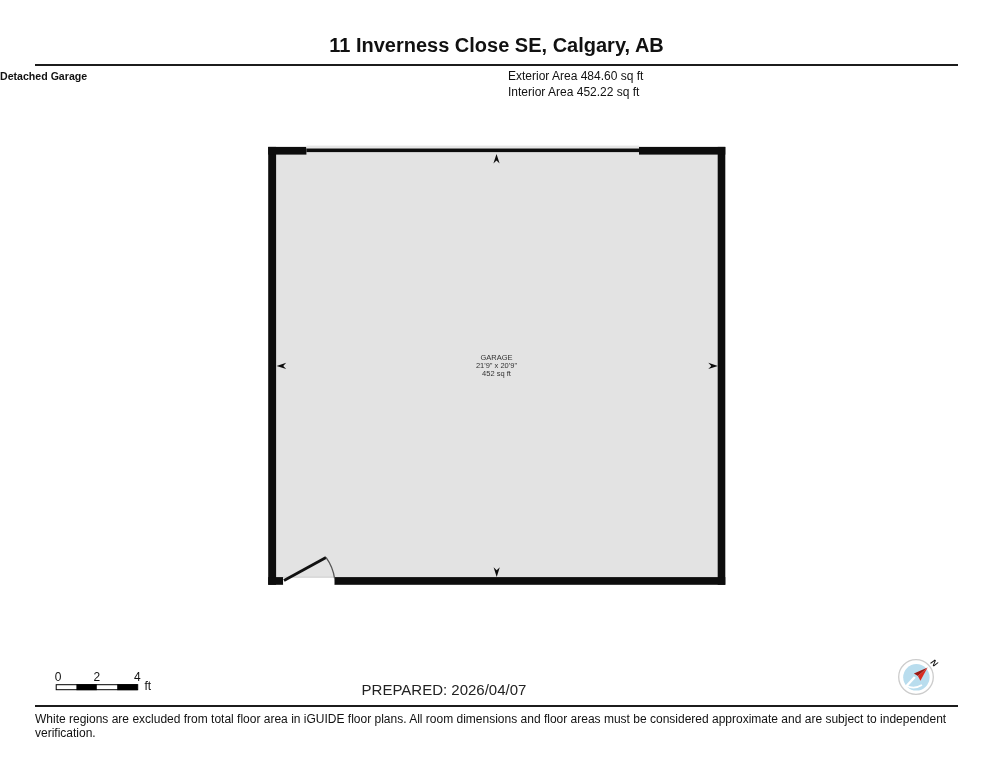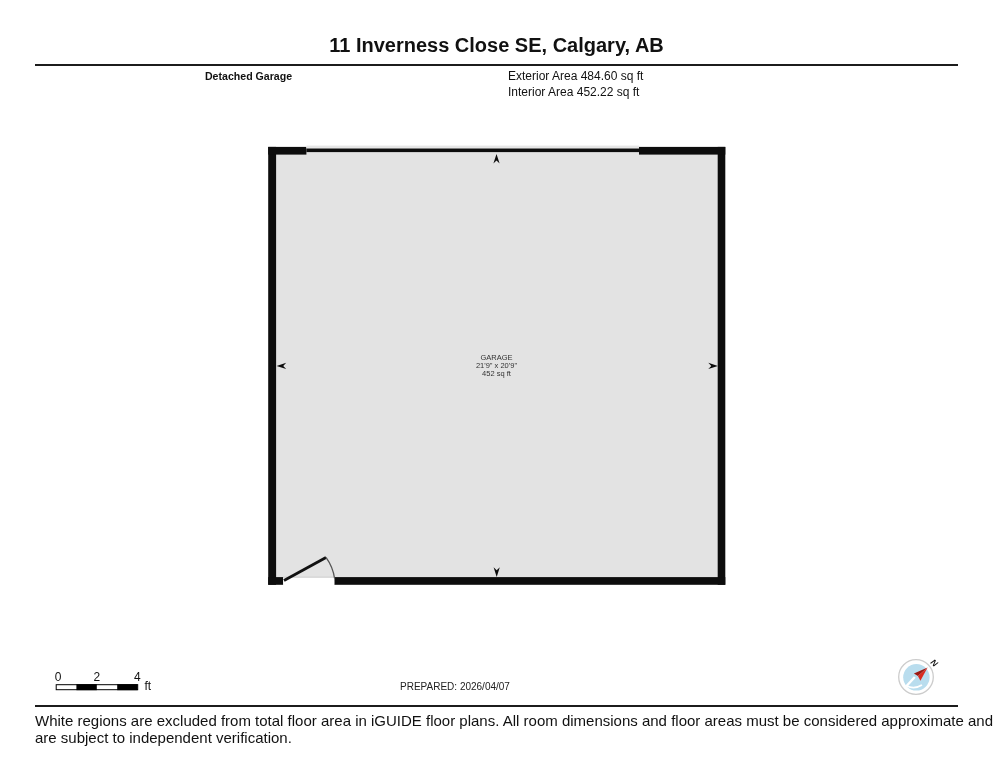--- a/index.html
+++ b/index.html
@@ -6,21 +6,21 @@
 font-family:"Liberation Sans",sans-serif;-webkit-font-smoothing:antialiased}
 .abs{position:absolute;will-change:transform}
 </style>
 </head>
 <body>
 
 <div class="abs" style="left:0;top:33.5px;width:993px;text-align:center;font-size:20px;font-weight:bold;color:#111">11 Inverness Close SE, Calgary, AB</div>
 
 <div class="abs" style="left:35px;top:63.5px;width:923px;height:2px;background:#1c1c1c"></div>
 
-<div class="abs" style="left:0;top:70px;width:497px;text-align:center;font-size:10.6px;font-weight:bold;color:#111">Detached Garage</div>
+<div class="abs" style="left:0;top:70px;width:497px;text-align:left;font-size:10.6px;font-weight:bold;color:#111">Detached Garage</div>
 
 <div class="abs" style="left:508px;top:68px;font-size:12px;color:#111;line-height:16px">Exterior Area 484.60 sq ft<br>Interior Area 452.22 sq ft</div>
 
 <svg class="abs" style="left:0;top:0" width="993" height="768" viewBox="0 0 993 768">
 
   <rect x="272" y="149" width="450" height="432" fill="#e3e3e3"></rect>
 
   <rect x="268.2" y="146.9" width="7.9" height="437.9" fill="#0d0d0d"></rect>
 
   <rect x="717.7" y="146.9" width="7.6" height="437.9" fill="#0d0d0d"></rect>
@@ -78,17 +78,17 @@
   <line x1="906.3" y1="686.2" x2="914.8" y2="677" stroke="#fff" stroke-width="2.4"></line>
 
   <path d="M 906.5 685.8 Q 914 689.8 922 685" stroke="#fff" stroke-width="1.6" fill="none"></path>
 
   <polygon points="927.6,667.4 913.9,673.4 917.9,675.9" fill="#9c1812"></polygon>
   <polygon points="927.6,667.4 917.9,675.9 920.4,680.7" fill="#d92b20"></polygon>
 
   <text transform="translate(929.9,662.9) rotate(42)" font-size="8.5px" font-weight="bold" font-style="italic" fill="#111">N</text>
 </svg>
 
-<div class="abs" style="left:15px;top:681px;width:880px;text-align:center;font-size:10px;color:#222">PREPARED: 2026/04/07</div>
+<div class="abs" style="left:4px;top:681px;width:880px;text-align:center;font-size:15px;color:#222">PREPARED: 2026/04/07</div>
 
 <div class="abs" style="left:35px;top:704.5px;width:923px;height:2.2px;background:#1c1c1c"></div>
 
-<div class="abs" style="left:35px;top:712px;font-size:15px;color:#111">White regions are excluded from total floor area in iGUIDE floor plans. All room dimensions and floor areas must be considered approximate and are subject to independent verification.</div>
+<div class="abs" style="left:35px;top:712px;font-size:12px;color:#111">White regions are excluded from total floor area in iGUIDE floor plans. All room dimensions and floor areas must be considered approximate and are subject to independent verification.</div>
 
 </body></html>

